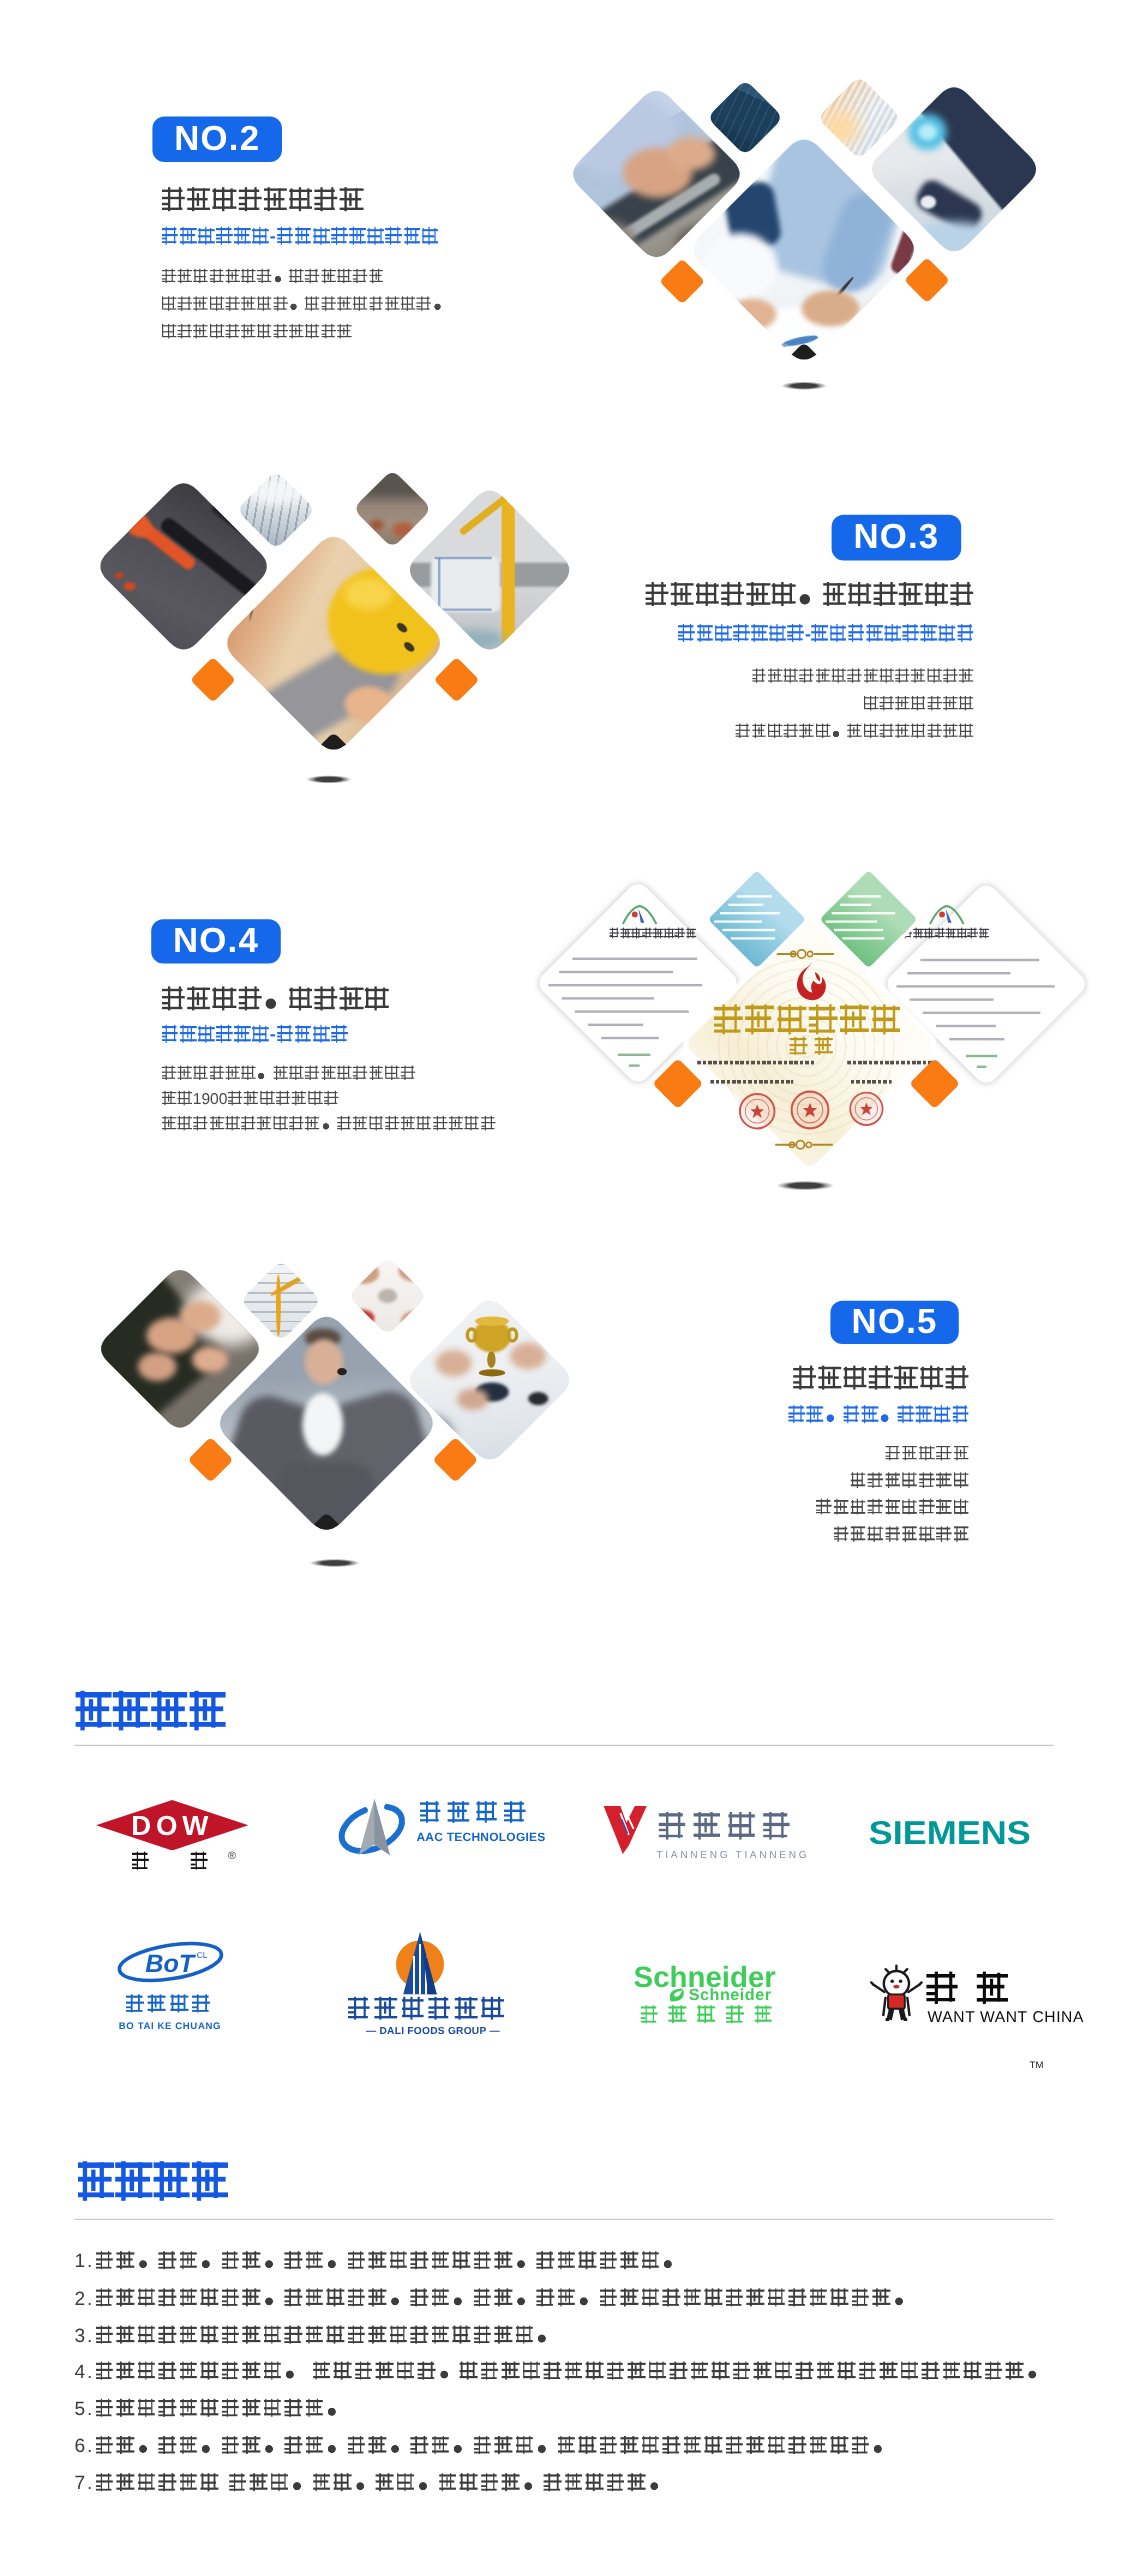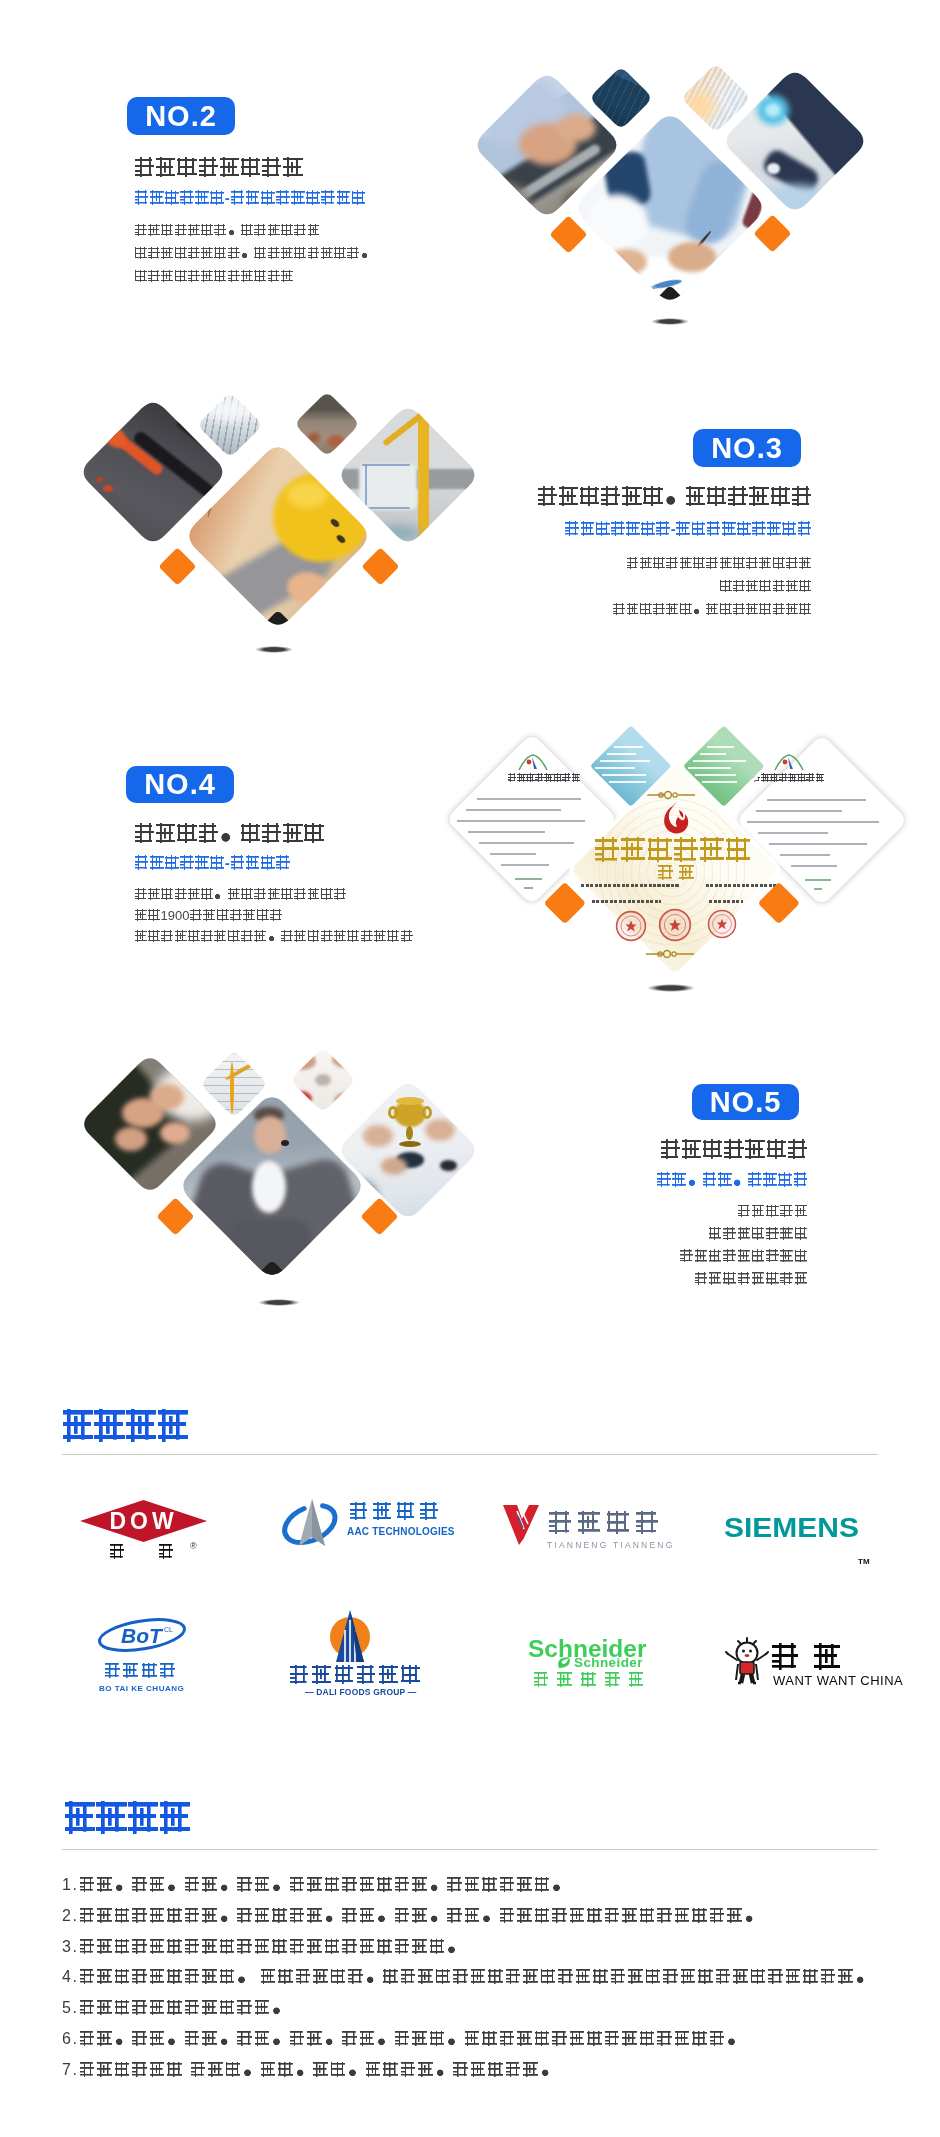--- a/index.html
+++ b/index.html
@@ -333,21 +333,21 @@
 </g>
 <circle cx="19.5" cy="15" r="1.5" fill="#1a1a1a"></circle>
     <circle cx="26.5" cy="15" r="1.5" fill="#1a1a1a"></circle>
 <ellipse cx="23" cy="19.5" rx="2.5" ry="1.6" fill="#c03030"></ellipse>
 <path d="M14 28 L12 44 M32 28 L34 44" stroke="#1a1a1a" stroke-width="2" fill="none"></path>
 <rect x="16" y="26" width="14" height="12" rx="2" fill="#d42828" stroke="#1a1a1a" stroke-width="1.6"></rect>
 <path d="M19 38 L17 47 M27 38 L29 47" stroke="#1a1a1a" stroke-width="4.5"></path>
 <path d="M17 47 L14 47 M29 47 L32 47" stroke="#1a1a1a" stroke-width="2.5"></path>
 </svg>
 <div class="abs" style="left:764px;top:1642px;font-size:28px;font-weight:bold;--k:#0a0a0a"><i class="c" style="margin:0 0.29em"></i><i class="c" style="margin:0 0.29em"></i></div>
-<div class="abs" style="left:858px;top:1557px;font-size:8px;font-weight:bold;color:#111">TM</div>
+<div class="abs" style="left:858px;top:1716px;font-size:8px;font-weight:normal;color:#111">TM</div>
 <div class="abs" style="left:773px;top:1673px;font-size:13px;font-weight:normal;color:#0a0a0a;letter-spacing:.5px">WANT WANT CHINA</div>
 <div class="hd" style="left:64px;top:1800px"><i class="c"></i><i class="c"></i><i class="c"></i><i class="c"></i></div>
 <div class="hr" style="top:1849px"></div>
 <div class="ap" style="left:62px;top:1876px">1.<i class="c"></i><i class="c"></i><i class="p"></i><i class="c"></i><i class="c"></i><i class="p"></i><i class="c"></i><i class="c"></i><i class="p"></i><i class="c"></i><i class="c"></i><i class="p"></i><i class="c"></i><i class="c"></i><i class="c"></i><i class="c"></i><i class="c"></i><i class="c"></i><i class="c"></i><i class="c"></i><i class="p"></i><i class="c"></i><i class="c"></i><i class="c"></i><i class="c"></i><i class="c"></i><i class="c"></i><i class="p"></i></div>
 <div class="ap" style="left:62px;top:1907px">2.<i class="c"></i><i class="c"></i><i class="c"></i><i class="c"></i><i class="c"></i><i class="c"></i><i class="c"></i><i class="c"></i><i class="p"></i><i class="c"></i><i class="c"></i><i class="c"></i><i class="c"></i><i class="c"></i><i class="p"></i><i class="c"></i><i class="c"></i><i class="p"></i><i class="c"></i><i class="c"></i><i class="p"></i><i class="c"></i><i class="c"></i><i class="p"></i><i class="c"></i><i class="c"></i><i class="c"></i><i class="c"></i><i class="c"></i><i class="c"></i><i class="c"></i><i class="c"></i><i class="c"></i><i class="c"></i><i class="c"></i><i class="c"></i><i class="c"></i><i class="c"></i><i class="p"></i></div>
 <div class="ap" style="left:62px;top:1938px">3.<i class="c"></i><i class="c"></i><i class="c"></i><i class="c"></i><i class="c"></i><i class="c"></i><i class="c"></i><i class="c"></i><i class="c"></i><i class="c"></i><i class="c"></i><i class="c"></i><i class="c"></i><i class="c"></i><i class="c"></i><i class="c"></i><i class="c"></i><i class="c"></i><i class="c"></i><i class="c"></i><i class="c"></i><i class="p"></i></div>
 <div class="ap" style="left:62px;top:1968px">4.<i class="c"></i><i class="c"></i><i class="c"></i><i class="c"></i><i class="c"></i><i class="c"></i><i class="c"></i><i class="c"></i><i class="c"></i><i class="p"></i> <i class="c"></i><i class="c"></i><i class="c"></i><i class="c"></i><i class="c"></i><i class="c"></i><i class="p"></i><i class="c"></i><i class="c"></i><i class="c"></i><i class="c"></i><i class="c"></i><i class="c"></i><i class="c"></i><i class="c"></i><i class="c"></i><i class="c"></i><i class="c"></i><i class="c"></i><i class="c"></i><i class="c"></i><i class="c"></i><i class="c"></i><i class="c"></i><i class="c"></i><i class="c"></i><i class="c"></i><i class="c"></i><i class="c"></i><i class="c"></i><i class="c"></i><i class="c"></i><i class="c"></i><i class="c"></i><i class="p"></i></div>
 <div class="ap" style="left:62px;top:1999px">5.<i class="c"></i><i class="c"></i><i class="c"></i><i class="c"></i><i class="c"></i><i class="c"></i><i class="c"></i><i class="c"></i><i class="c"></i><i class="c"></i><i class="c"></i><i class="p"></i></div>
 <div class="ap" style="left:62px;top:2030px">6.<i class="c"></i><i class="c"></i><i class="p"></i><i class="c"></i><i class="c"></i><i class="p"></i><i class="c"></i><i class="c"></i><i class="p"></i><i class="c"></i><i class="c"></i><i class="p"></i><i class="c"></i><i class="c"></i><i class="p"></i><i class="c"></i><i class="c"></i><i class="p"></i><i class="c"></i><i class="c"></i><i class="c"></i><i class="p"></i><i class="c"></i><i class="c"></i><i class="c"></i><i class="c"></i><i class="c"></i><i class="c"></i><i class="c"></i><i class="c"></i><i class="c"></i><i class="c"></i><i class="c"></i><i class="c"></i><i class="c"></i><i class="c"></i><i class="c"></i><i class="p"></i></div>
 <div class="ap" style="left:62px;top:2061px">7.<i class="c"></i><i class="c"></i><i class="c"></i><i class="c"></i><i class="c"></i><i class="c"></i> <i class="c"></i><i class="c"></i><i class="c"></i><i class="p"></i><i class="c"></i><i class="c"></i><i class="p"></i><i class="c"></i><i class="c"></i><i class="p"></i><i class="c"></i><i class="c"></i><i class="c"></i><i class="c"></i><i class="p"></i><i class="c"></i><i class="c"></i><i class="c"></i><i class="c"></i><i class="c"></i><i class="p"></i></div>

